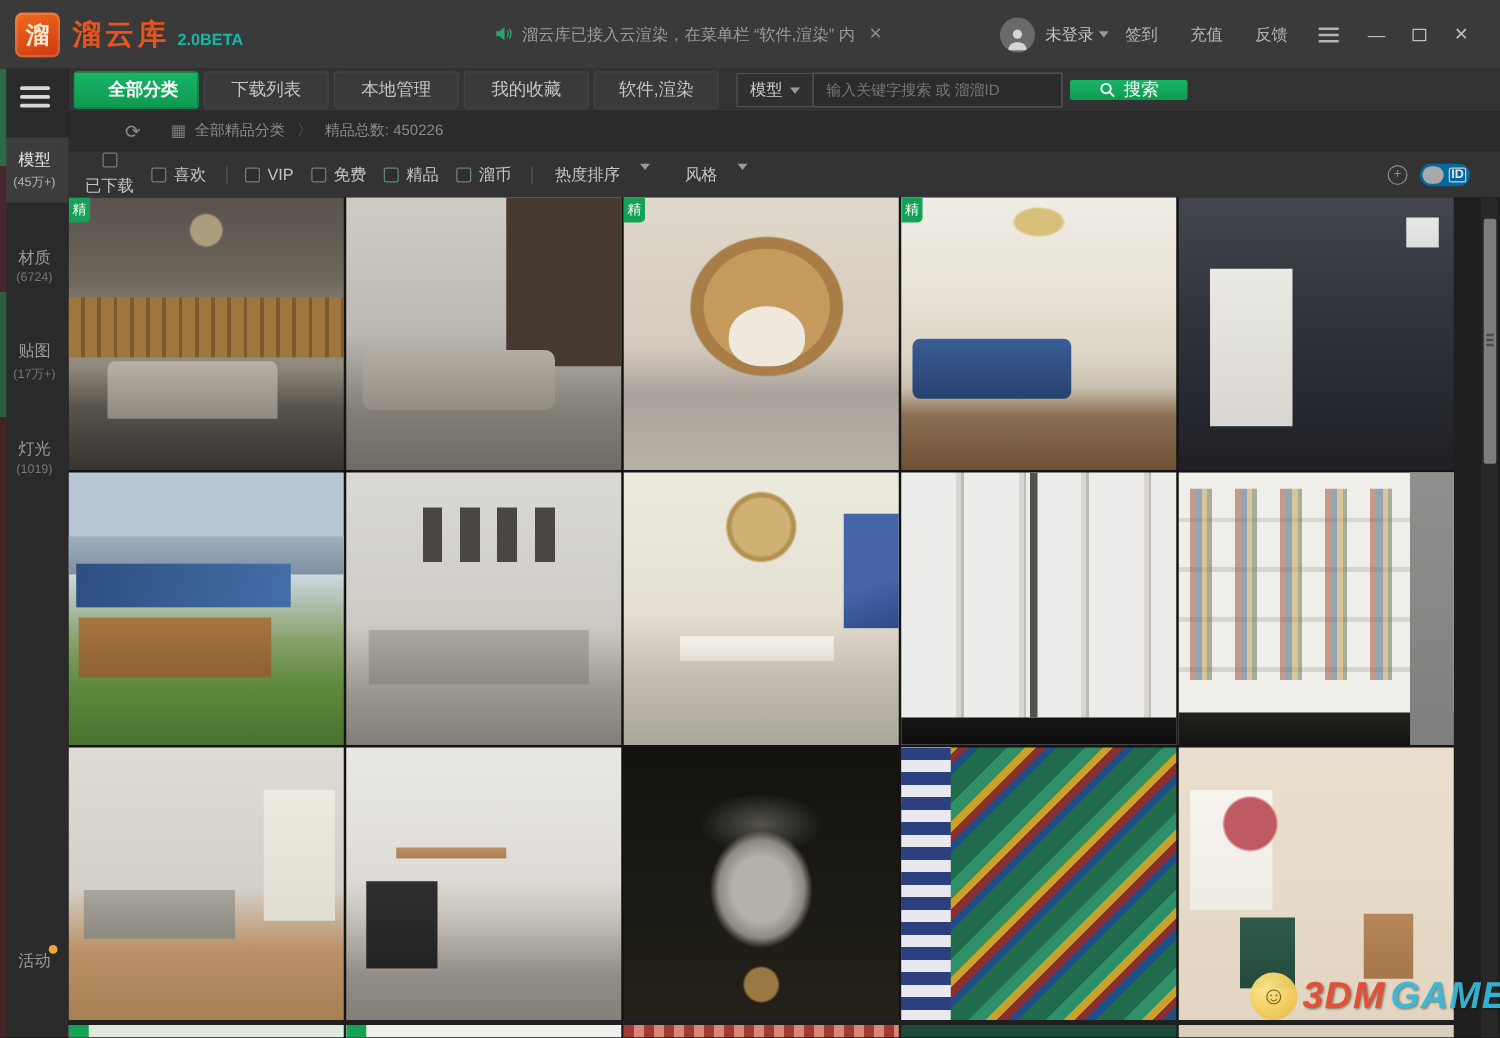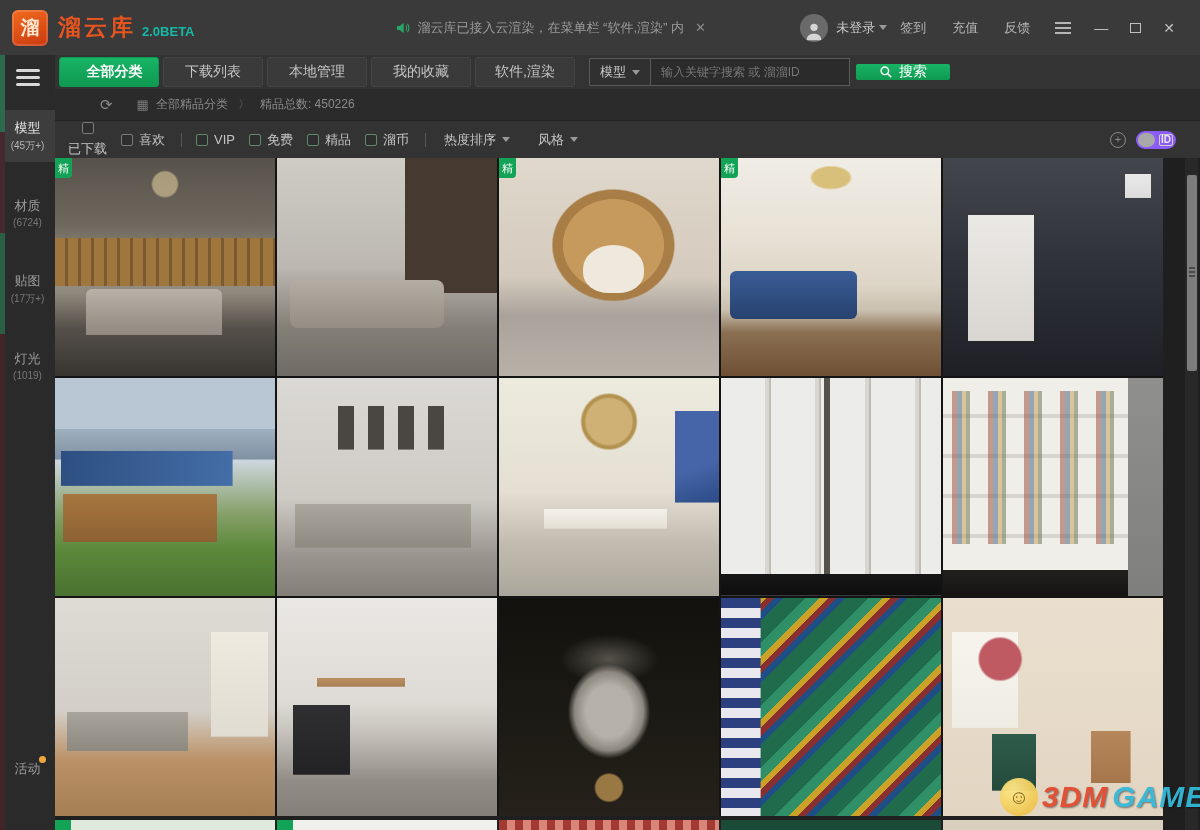--- a/index.html
+++ b/index.html
@@ -4,21 +4,21 @@
 <style>
   * { margin:0; padding:0; box-sizing:border-box; }
   html,body { width:1200px; height:830px; overflow:hidden; }
   body { font-family:"Liberation Sans","DejaVu Sans",sans-serif; background:#1b1b1b; position:relative; }
 
   
   .titlebar { position:absolute; left:0; top:0; width:1200px; height:55px; background:#3a3a3a; display:flex; align-items:center; }
   .logo-box { width:36px; height:36px; margin-left:12px; border-radius:6px; background:linear-gradient(160deg,#f26a1e,#c93a10); display:flex; align-items:center; justify-content:center; color:#ffe9d2; font-weight:bold; font-size:19px; box-shadow:inset 0 0 0 2px rgba(255,255,255,.15); }
   .app-title { color:#e8541e; font-size:23px; font-weight:bold; letter-spacing:3px; margin-left:10px; }
   .app-version { color:#14b8a6; font-size:13px; font-weight:bold; margin-left:6px; margin-top:8px; }
-  .notice { display:flex; align-items:center; gap:7px; margin-left:200px; color:#9a9a9a; font-size:13px; }
+  .notice { display:flex; align-items:flex-start; gap:7px; margin-left:200px; color:#9a9a9a; font-size:13px; }
   .notice-close { color:#8a8a8a; font-size:13px; margin-left:4px; cursor:default; }
   .tb-right { margin-left:auto; display:flex; align-items:center; gap:0; padding-right:14px; }
   .avatar { width:28px; height:28px; border-radius:50%; background:#6a6a6a; display:flex; align-items:flex-end; justify-content:center; overflow:hidden; }
   .user-label { color:#c8c8c8; font-size:13px; margin:0 4px 0 8px; }
   .caret-down { width:0; height:0; border-left:4px solid transparent; border-right:4px solid transparent; border-top:5px solid #9a9a9a; display:inline-block; }
   .tb-action { color:#b5b5b5; font-size:13px; padding:0 13px; cursor:default; }
   .tb-action:first-of-type { margin-left:26px; }
   .win-btn { color:#c0c0c0; font-size:14px; padding:0 11px; cursor:default; }
   .menu-icon { display:inline-block; padding:0 12px; }
   .menu-icon i { display:block; width:16px; height:2px; background:#b5b5b5; margin:3px 0; }
@@ -41,25 +41,25 @@
   .crumb-arrow { margin:0 10px; color:#6f6f6f; }
   .crumb-total { color:#8a8a8a; }
 
   
   .filterbar { position:absolute; left:55px; top:121px; width:1145px; height:37px; background:#333333; display:flex; align-items:center; color:#c5c5c5; font-size:13px; }
   .f-item { display:flex; align-items:center; gap:6px; margin-left:14px; cursor:default; }
   .f-item:first-child { margin-left:13px;flex-direction:column; }
   .cb { width:12px; height:12px; border:1px solid #7a7a7a; background:#2e2e2e; display:inline-block; border-radius:2px; }
   .cb.tint { border-color:#5f8a6e; }
   .f-sep { width:1px; height:14px; background:#555; margin-left:16px; }
-  .f-drop { display:flex; align-items:center; gap:6px; margin-left:18px; cursor:default; }
+  .f-drop { display:flex; gap:16px; margin-left:18px; cursor:default; }
   .f-style { margin-left:28px; }
   .f-right { margin-left:auto; display:flex; align-items:center; gap:10px; padding-right:24px; }
   .globe-glyph { width:16px; height:16px; border:1.5px solid #8a8a8a; border-radius:50%; color:#8a8a8a; font-size:11px; line-height:13px; text-align:center; }
-  .toggle { width:40px; height:18px; border-radius:9px; background:#8b5cf6; position:relative; display:flex; align-items:center; }
+  .toggle { width:40px; height:18px; border-radius:9px; background:#0369a1; position:relative; display:flex; align-items:center; }
   .toggle .knob { width:17px; height:14px; border-radius:7px; background:#a8a8a8; margin-left:2px; }
   .toggle .t-label { color:#e8e8e8; font-size:10px; font-weight:bold; margin-left:4px; border:1px solid #cfcfcf; border-radius:2px; padding:0 1px; line-height:10px; }
 
   
   .sidebar { position:absolute; left:0; top:55px; width:55px; height:775px; background:#2a2a2a; }
   .side-strip { position:absolute; left:0; top:0; width:5px; height:775px; background:linear-gradient(180deg,#2c6a4d 0%,#2c6a4d 10%,#47282e 10%,#47282e 23%,#2b5f45 23%,#2b5f45 36%,#422429 36%,#422429 100%); }
   .hamburger { margin:14px 0 0 16px; cursor:default; }
   .hamburger i { display:block; width:24px; height:3px; border-radius:2px; background:#d8d8d8; margin:4px 0; }
   .side-item { width:55px; padding:9px 0; margin-top:26px; text-align:center; color:#9a9a9a; font-size:13px; cursor:default; }
   .side-item .cnt { display:block; font-size:10px; color:#777; margin-top:2px; }

